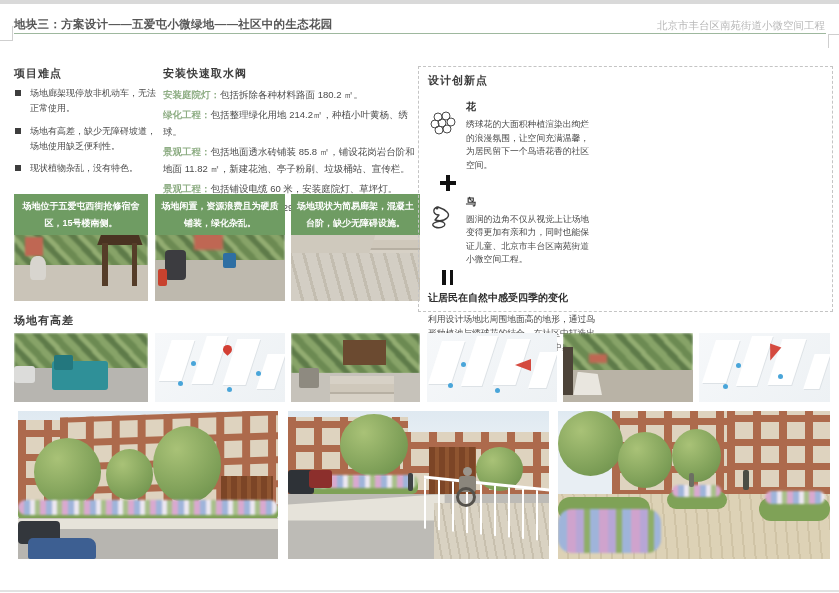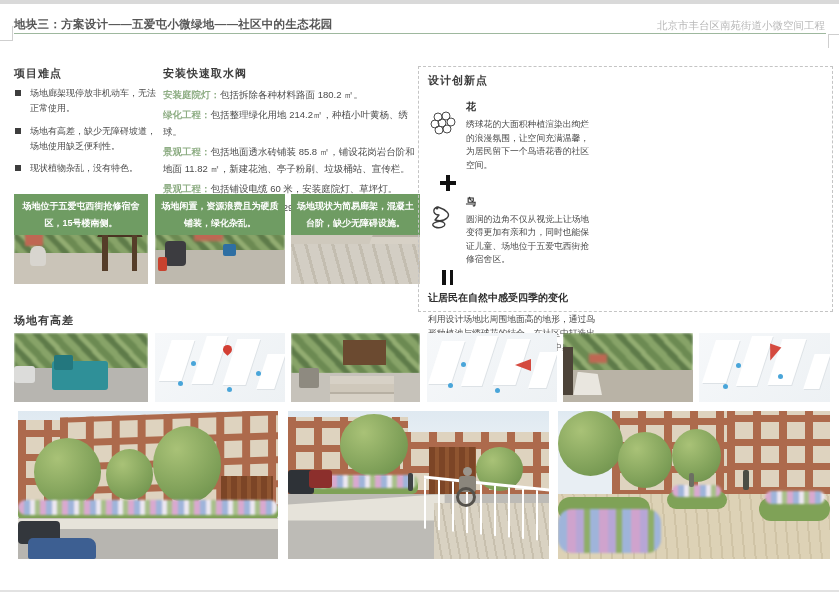--- a/index.html
+++ b/index.html
@@ -16,21 +16,21 @@
   .sec-h{position:absolute;font-size:11px;font-weight:bold;color:#3d3d3d;letter-spacing:1px;}
   
   .colA{position:absolute;left:14px;top:86px;width:142px;}
   .colA .li{position:relative;padding-left:16px;font-size:9px;line-height:1.7;color:#4c4c4c;margin-bottom:7px;}
   .sq{position:absolute;left:1px;top:4px;width:6px;height:6px;background:#3d3d3d;}
   
   .colB{position:absolute;left:163px;top:86px;width:257px;}
   .para{font-size:9.5px;line-height:1.85;color:#4c4c4c;margin:0 0 2px 0;}
   .lbl{color:#8fae85;font-weight:bold;}
   
-  .pwrap{position:absolute;top:194px;height:90px;overflow:hidden;}
+  .pwrap{position:absolute;top:194px;height:107px;overflow:hidden;}
   .ban{position:absolute;left:0;top:0;width:100%;height:41px;background:#6f9c63;
        color:#fff;font-size:9px;font-weight:bold;display:flex;align-items:center;
        justify-content:center;text-align:center;line-height:1.8;padding:0 6px;box-sizing:border-box;}
   .photo{position:absolute;left:0;top:0;width:100%;height:100%;}
   
   .inno{position:absolute;left:418px;top:66px;width:415px;height:246px;border:1px dashed #c4c4c4;box-sizing:border-box;}
   .inno-col{position:absolute;left:9px;top:6px;width:168px;}
   .i-head{font-size:11px;font-weight:bold;color:#3d3d3d;letter-spacing:1px;margin-bottom:10px;}
   .item{display:flex;margin-bottom:2px;}
   .icn{width:38px;flex:0 0 38px;padding-top:10px;}
@@ -171,21 +171,21 @@
           <svg width="32" height="32" viewBox="0 0 32 32">
               <g fill="none" stroke="#3c3c3c" stroke-width="1.4" stroke-linejoin="round">
             <path d="M10 8 q-5 1 -4 5 q1 3 5 3 l-4 5 q8 2 12 -2 q3 -3 0 -6 q-3 -3 -9 -5 z"></path>
             <path d="M6 24 q-3 2 1 4 q5 2 9 -1 q2 -2 -1 -4 q-4 -2 -9 1 z"></path>
             <circle cx="9" cy="9" r="0.8" fill="#3c3c3c"></circle>
               </g>
             </svg>
         </div>
         <div>
           <div class="it-t">鸟</div>
-          <div class="it-x">圆润的边角不仅从视觉上让场地变得更加有亲和力，同时也能保证儿童、场地位于五爱屯西街抢修宿舍区。</div>
+          <div class="it-x">圆润的边角不仅从视觉上让场地变得更加有亲和力，同时也能保证儿童、北京市丰台区南苑街道小微空间工程。</div>
         </div>
       </div>
 
       <div class="eqbars">
           <div></div>
           <div></div>
         </div>
 
       <div class="sub-h">让居民在自然中感受四季的变化</div>
       <div class="sub-x">利用设计场地比周围地面高的地形，通过鸟形种植池与绣球花的结合，在社区中打造出5个漂浮的“花岛”，让居民在自然中感受四季的变化，体会生活的美好。</div>

